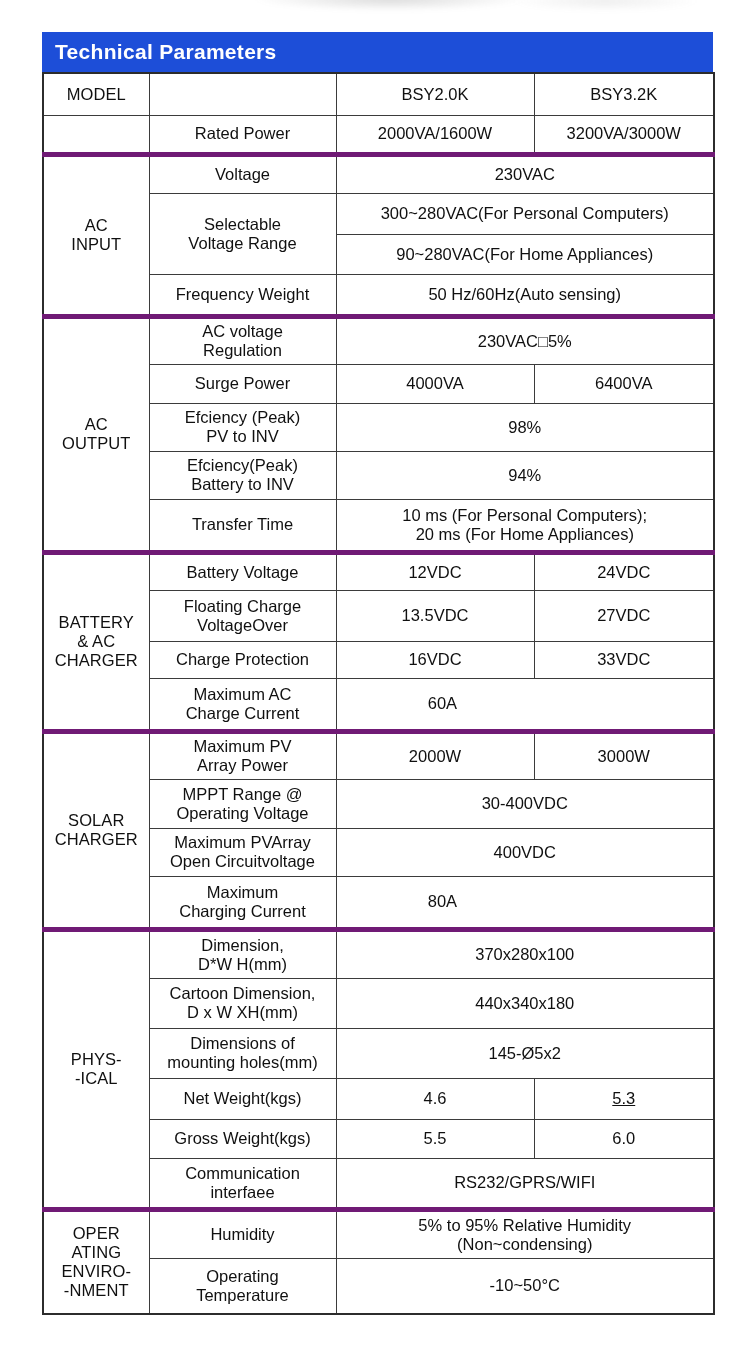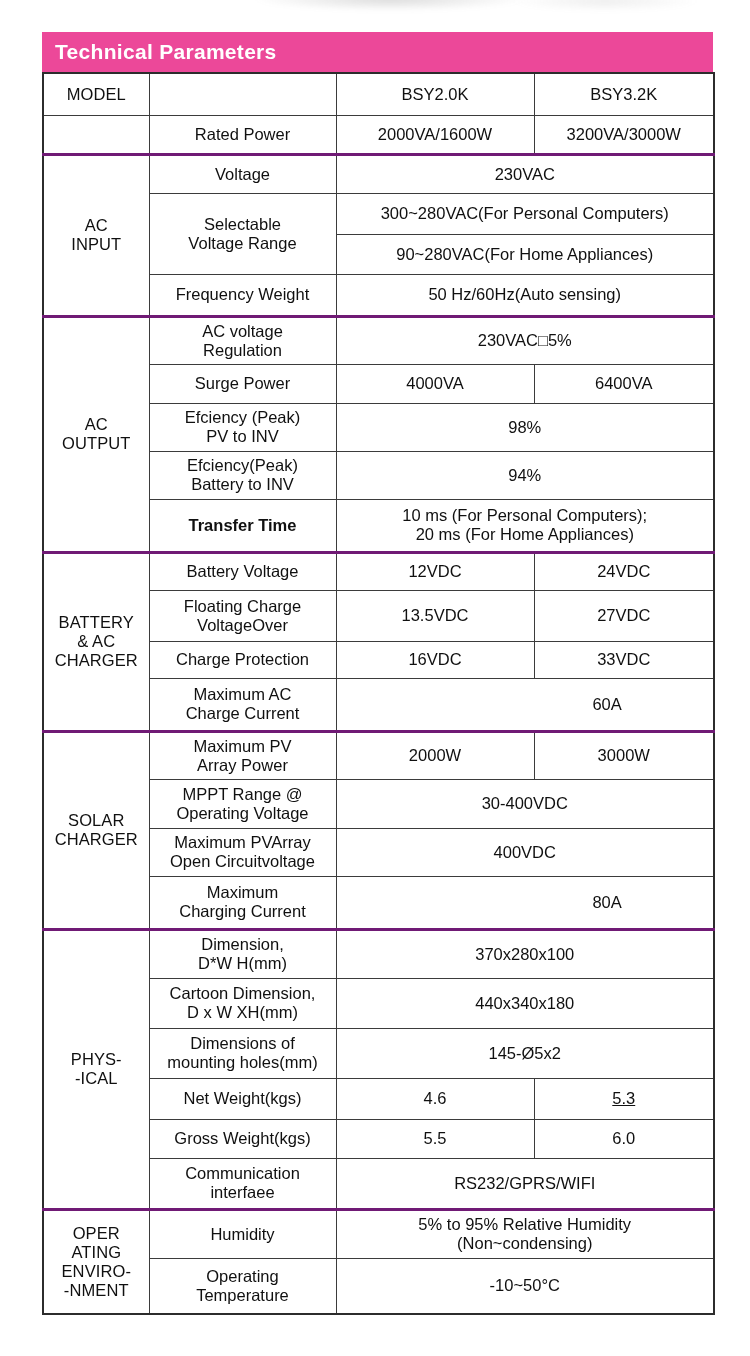--- a/index.html
+++ b/index.html
@@ -33,21 +33,21 @@
   .sheet {
     position: absolute;
     left: 42px;
     top: 32px;
     width: 671px;
   }
   .title-bar {
     box-sizing: border-box;
     width: 671px;
     height: 40px;
-    background: #ec4899;
+    background: #1d4ed8;
     color: #ffffff;
     display: flex;
     align-items: center;
     padding-left: 13px;
     font-size: 21px;
     font-weight: bold;
     letter-spacing: 0.3px;
   }
   table.spec {
     width: 671px;
@@ -59,28 +59,28 @@
   table.spec td {
     border: 1.5px solid #3b3b3b;
     box-sizing: border-box;
     text-align: center;
     vertical-align: middle;
     font-size: 16.5px;
     line-height: 1.15;
     white-space: pre-line;
     padding: 1px 3px;
   }
-  tr.sec > td { border-top: 3px solid #701a75; }
+  tr.sec > td { border-top: 5px solid #701a75; }
   td.seclabel { font-size: 16px; letter-spacing: 0.1px; }
   td.md { font-size: 18px; }       
   td.lg { font-size: 19px; text-decoration: underline; }       
   td.xl { font-size: 21px; }       
-  td.biglabel { font-size: 19px; font-weight: bold; } 
+  td.biglabel { font-size: 19px; } 
   td.offset { text-align: left; padding: 0; }
-  td.offset > span { display: inline-block; width: 194px; text-align: right; }
+  td.offset > span { display: inline-block; width: 194px; text-align: left; }
 </style>
 </head>
 <body>
 
 <div class="smudge smudge-a"></div>
 <div class="smudge smudge-b"></div>
 
 <div class="sheet">
   <div class="title-bar">
     <span>Technical Parameters</span>

